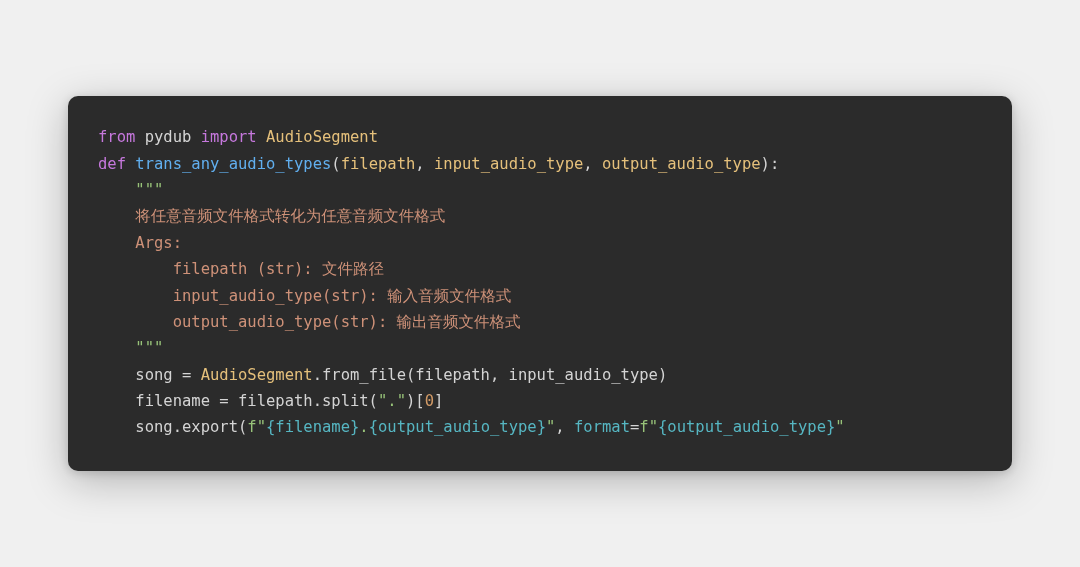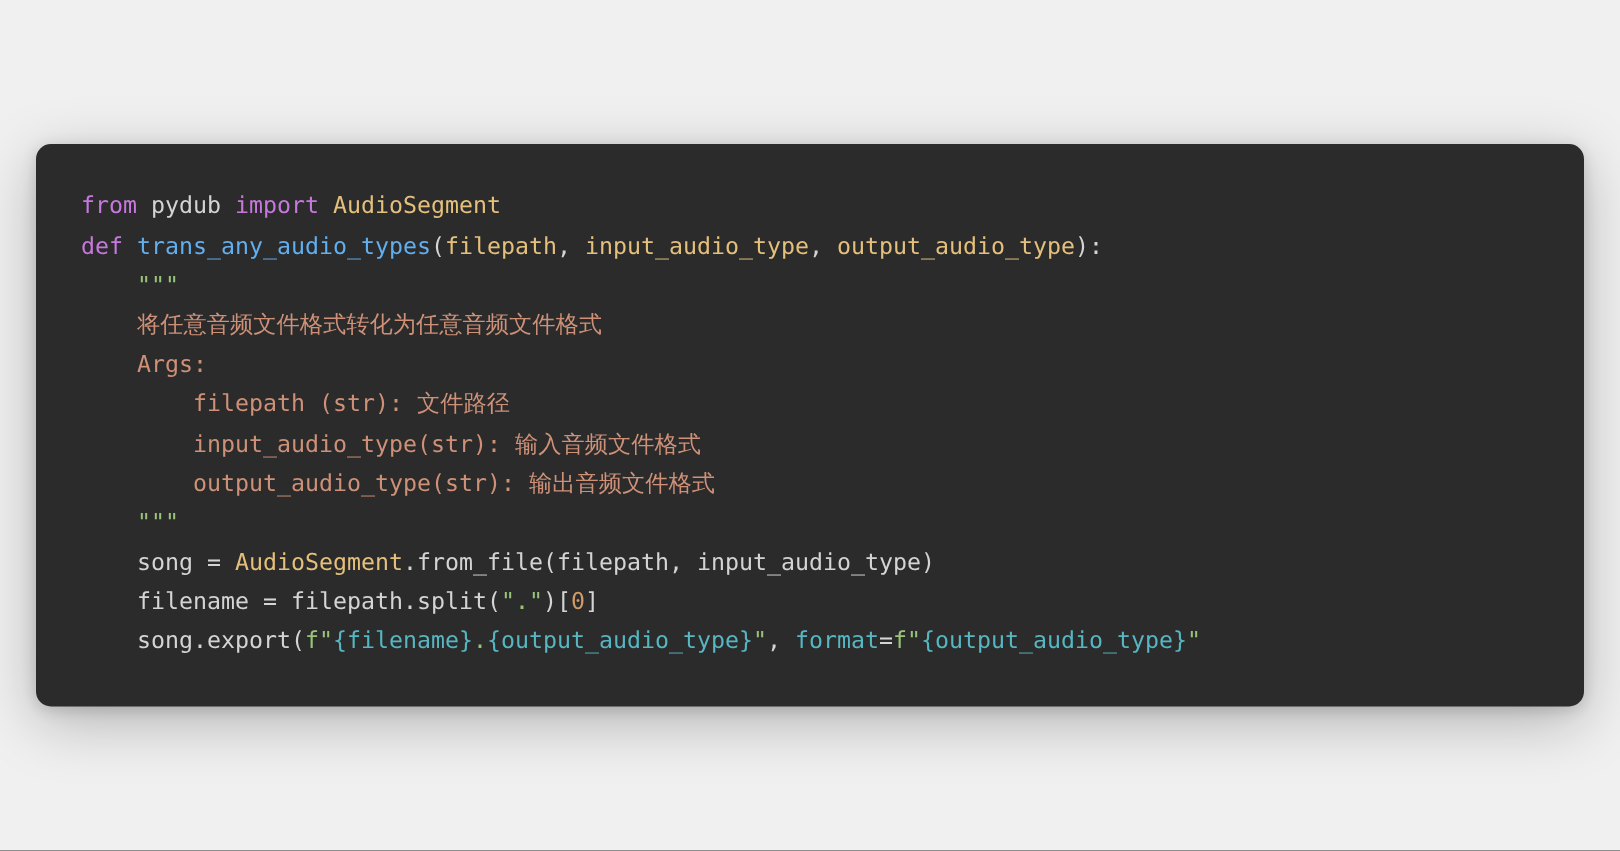--- a/index.html
+++ b/index.html
@@ -10,21 +10,21 @@
     display: flex;
     align-items: center;
     justify-content: center;
     font-family: "SF Mono", "Menlo", "Consolas", monospace;
   }
   .code-card {
     background: #2b2b2b;
     border-radius: 10px;
     box-shadow: 0 10px 40px rgba(0,0,0,0.25), 0 2px 10px rgba(0,0,0,0.15);
     padding: 28px 30px 30px 30px;
-    width: 1032px;
+    width: 944px;
     overflow: hidden;
   }
   pre {
     font-family: "SF Mono", "Menlo", "Consolas", monospace;
     font-size: 15.5px;
     line-height: 1.7;
     color: #d4d4d4;
     white-space: pre;
   }
   .kw-from   { color: #c678dd; }

